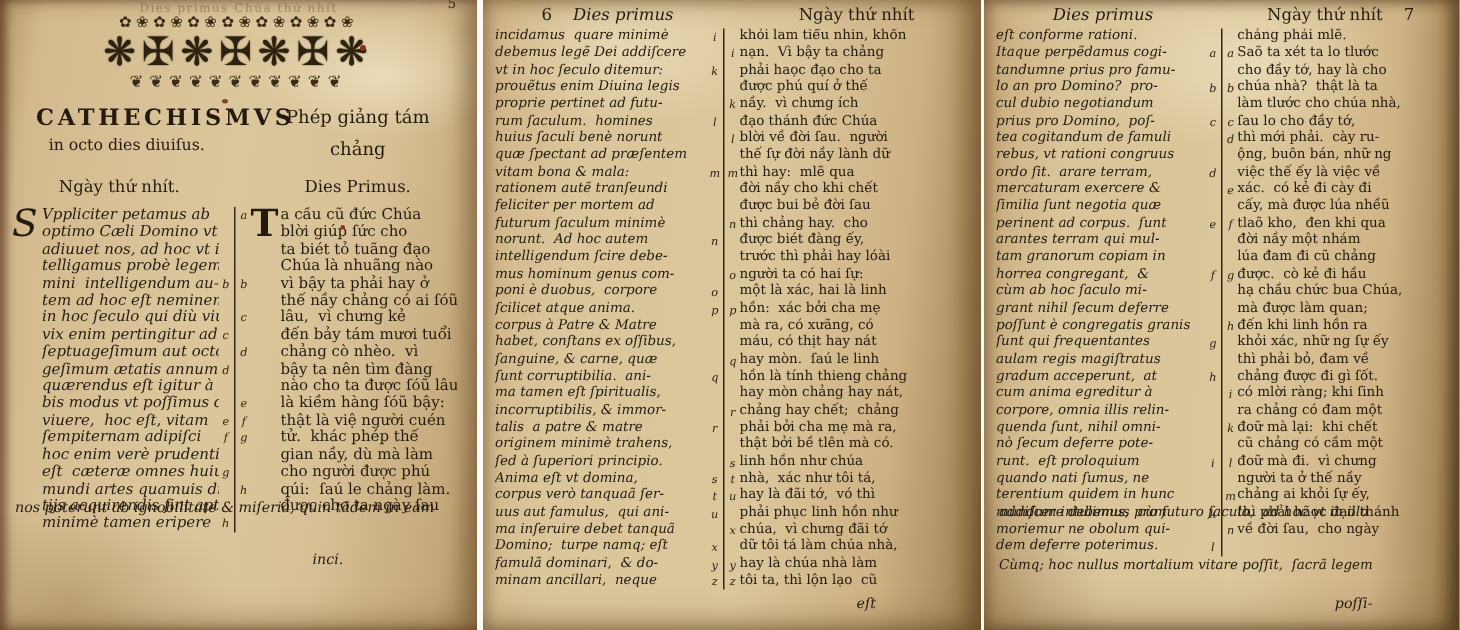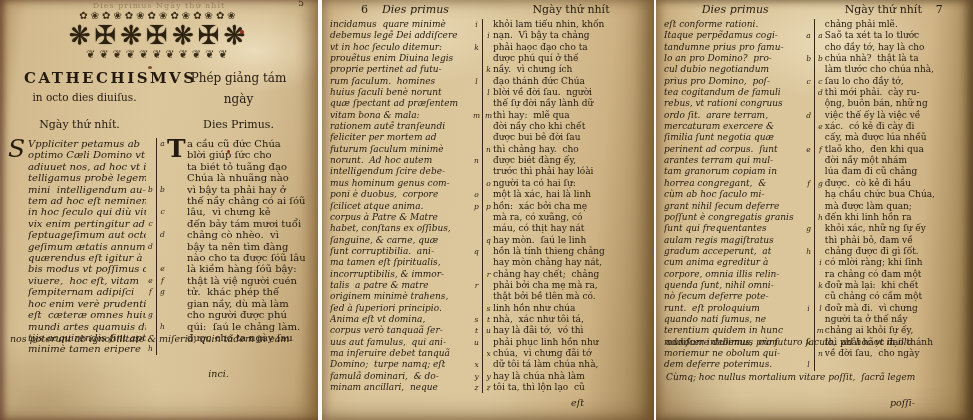--- a/index.html
+++ b/index.html
@@ -91,40 +91,40 @@
 
   .speck{position:absolute;border-radius:50%;background:#8d2f1a;}
   .speck-1{width:4px;height:4px;top:30px;right:74px;}
   .speck-2{width:3px;height:3px;top:150px;right:88px;}
   .speck-3{width:4px;height:3px;top:66px;left:148px;background:#7c4a22;}
 </style>
 </head>
 <body>
 
 <div class="page page-a">
-  <div class="show-through">Dies primus          Ngày thứ nhít</div>
+  <div class="show-through">Dies primus          Chúa thứ nhít</div>
   <div class="corner-num">5</div>
   <div class="speck speck-1"></div>
   <div class="speck speck-2"></div>
   <div class="speck speck-3"></div>
 
   <div class="ornament">
     <div class="orn-r1">✿❀✿❀✿❀✿❀✿❀✿❀✿❀</div>
     <div class="orn-r2">❋✠❋✠❋✠❋</div>
     <div class="orn-r3">❦❦❦❦❦❦❦❦❦❦❦</div>
   </div>
 
   <div class="title-row">
     <div class="title-cell">
       <div class="main-title">CATHECHISMVS</div>
       <div class="sub-title">in octo dies diuiſus.</div>
     </div>
     <div class="title-cell">
       <div class="viet-title">Phép giảng tám</div>
-      <div class="viet-sub">ngày</div>
+      <div class="viet-sub">chảng</div>
     </div>
   </div>
 
   <div class="section-row">
     <div class="section-cell">Ngày thứ nhít.</div>
     <div class="section-cell">Dies Primus.</div>
   </div>
 
   <div class="body-row">
     <div class="col col-latin">

